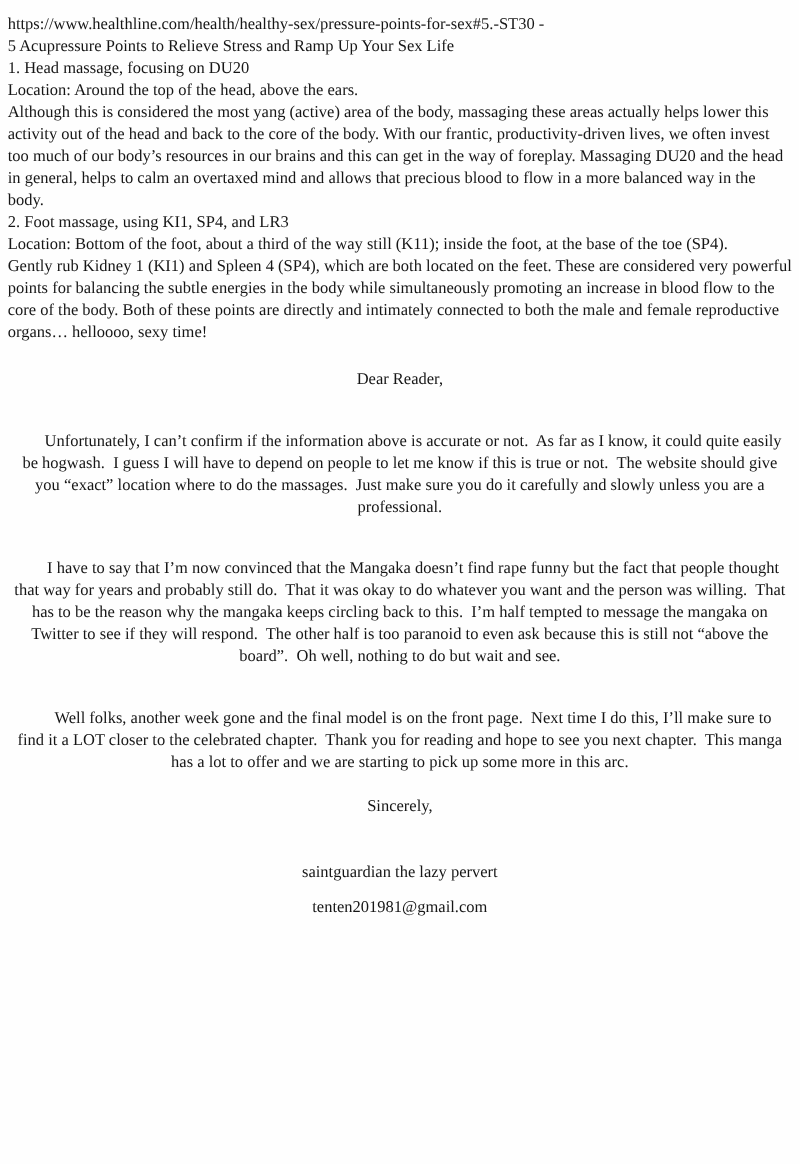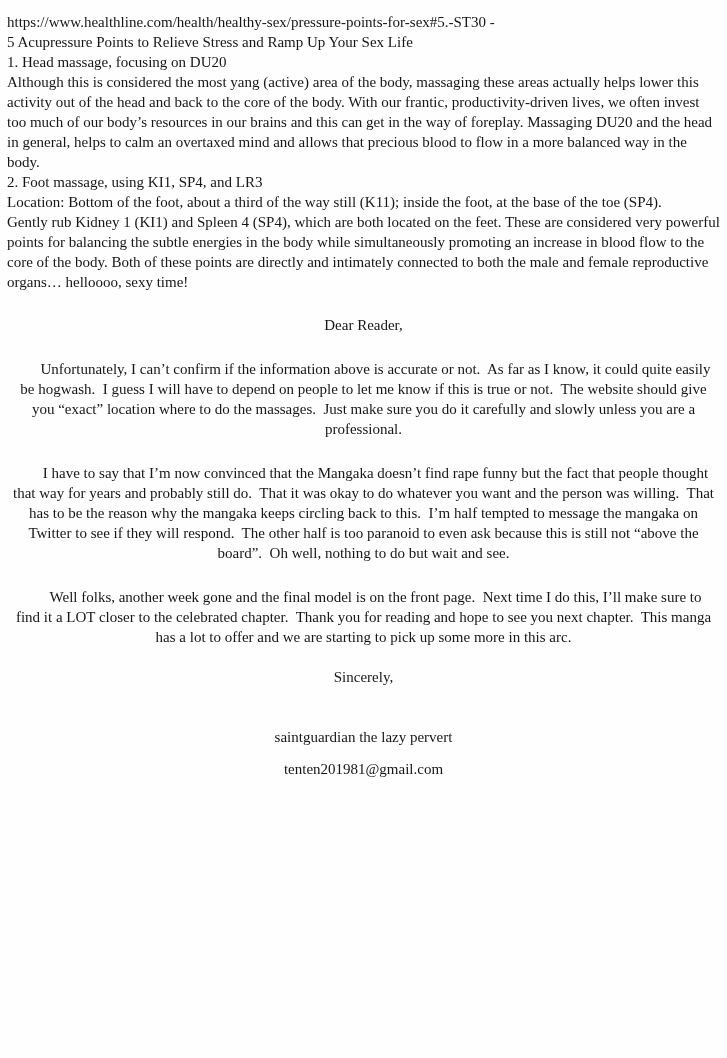--- a/index.html
+++ b/index.html
@@ -30,41 +30,42 @@
   .letter {
     margin-top: 23px;
     padding: 0 13px 0 13px;
     text-align: center;
   }
   .letter p {
     margin: 0;
     white-space: pre-wrap;
   }
   .letter p.para {
-    margin-top: 24px;
+    margin-top: 36px;
     text-indent: 24px;
   }
   .letter p.closing {
     margin-top: 20px;
     margin-bottom: 40px;
   }
   .letter p.sig-name,
   .letter p.sig-email {
     margin: 12px;
   }
 </style>
 </head>
 <body>
 
 <div class="page">
 
   <div class="centered-block">
     <div class="line">https://www.healthline.com/health/healthy-sex/pressure-points-for-sex#5.-ST30 -</div>
     <div class="line">5 Acupressure Points to Relieve Stress and Ramp Up Your Sex Life</div>
     <div class="line">1. Head massage, focusing on DU20</div>
+    <div class="line">Location: Around the top of the head, above the ears.</div>
     <div class="line">Although this is considered the most yang (active) area of the body, massaging these areas actually helps lower this activity out of the head and back to the core of the body. With our frantic, productivity-driven lives, we often invest too much of our body’s resources in our brains and this can get in the way of foreplay. Massaging DU20 and the head in general, helps to calm an overtaxed mind and allows that precious blood to flow in a more balanced way in the body.</div>
     <div class="line">2. Foot massage, using KI1, SP4, and LR3</div>
     <div class="line">Location: Bottom of the foot, about a third of the way still (K11); inside the foot, at the base of the toe (SP4).</div>
     <div class="line">Gently rub Kidney 1 (KI1) and Spleen 4 (SP4), which are both located on the feet. These are considered very powerful points for balancing the subtle energies in the body while simultaneously promoting an increase in blood flow to the core of the body. Both of these points are directly and intimately connected to both the male and female reproductive organs… helloooo, sexy time!</div>
   </div>
 
   <div class="letter">
     <p class="salutation">Dear Reader,</p>
     <p class="para">Unfortunately, I can’t confirm if the information above is accurate or not.  As far as I know, it could quite easily be hogwash.  I guess I will have to depend on people to let me know if this is true or not.  The website should give you “exact” location where to do the massages.  Just make sure you do it carefully and slowly unless you are a professional.</p>
     <p class="para">I have to say that I’m now convinced that the Mangaka doesn’t find rape funny but the fact that people thought that way for years and probably still do.  That it was okay to do whatever you want and the person was willing.  That has to be the reason why the mangaka keeps circling back to this.  I’m half tempted to message the mangaka on Twitter to see if they will respond.  The other half is too paranoid to even ask because this is still not “above the board”.  Oh well, nothing to do but wait and see.</p>

